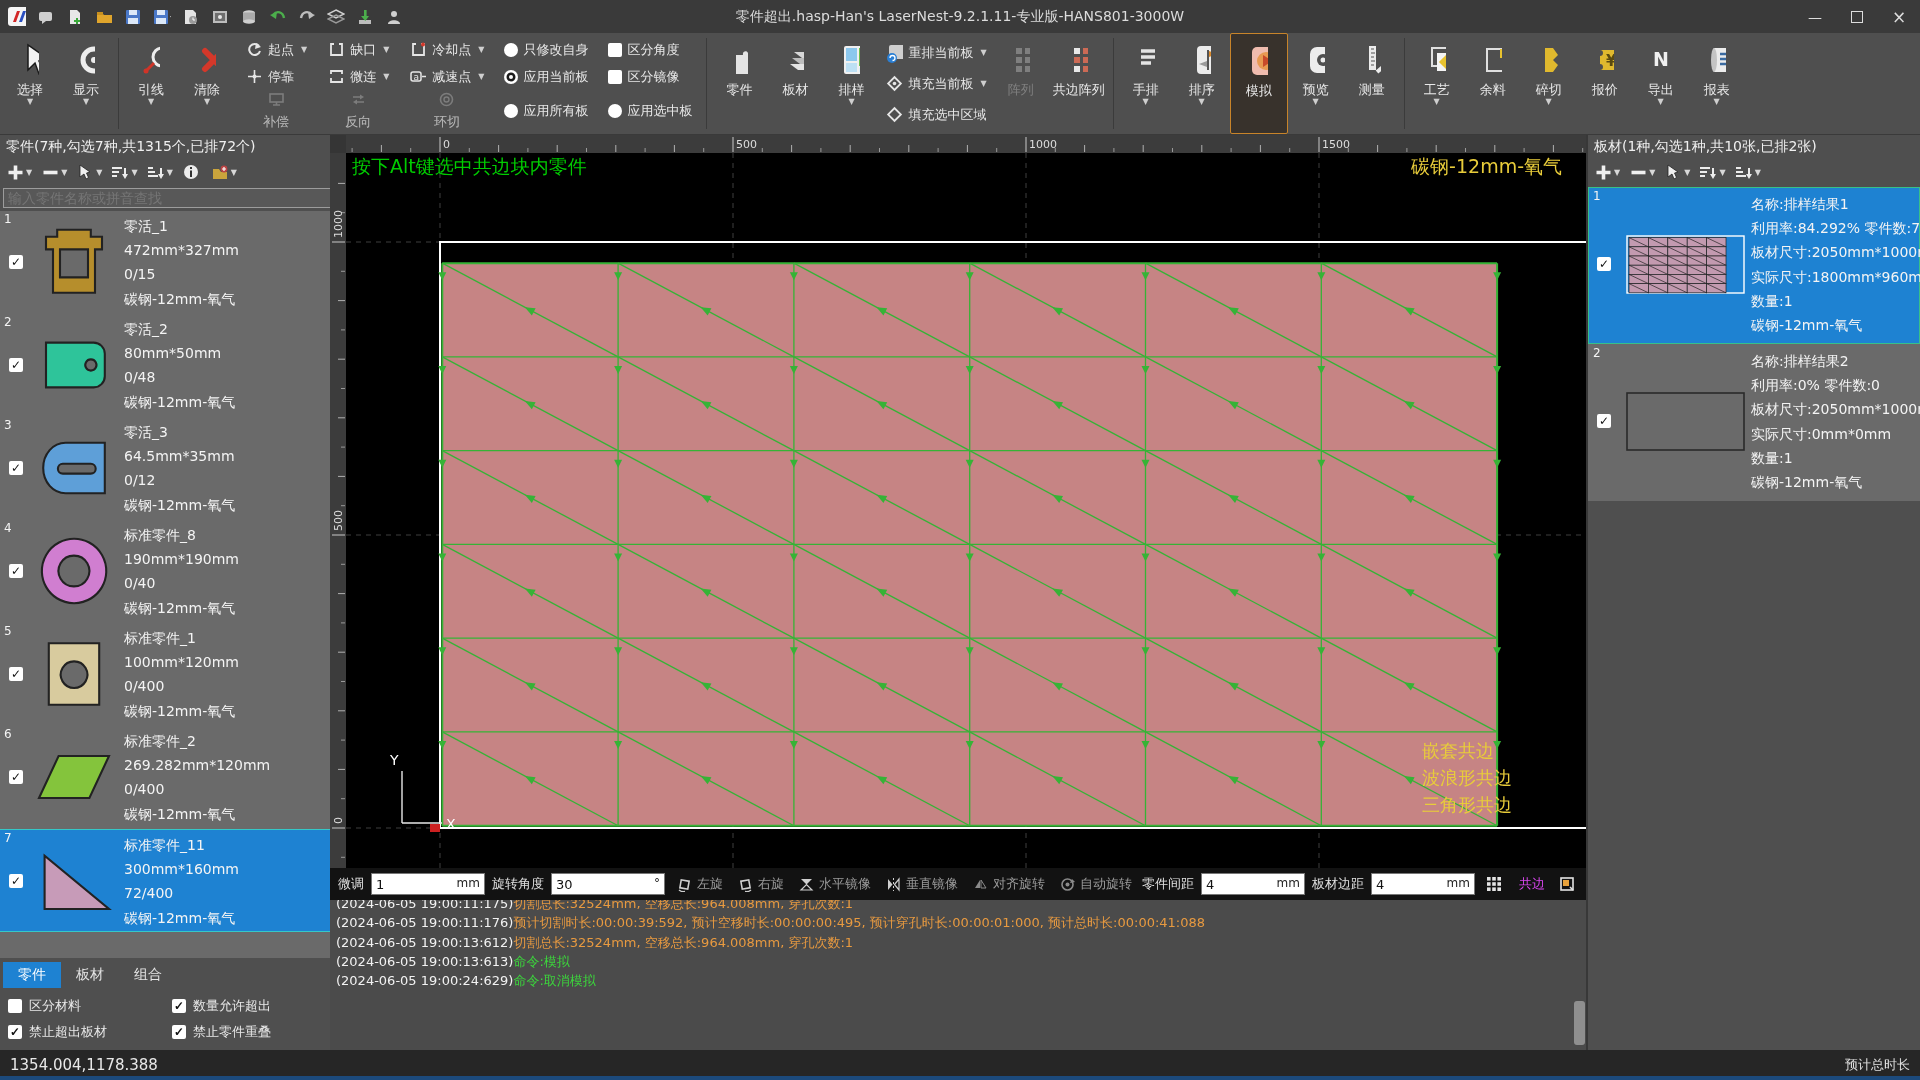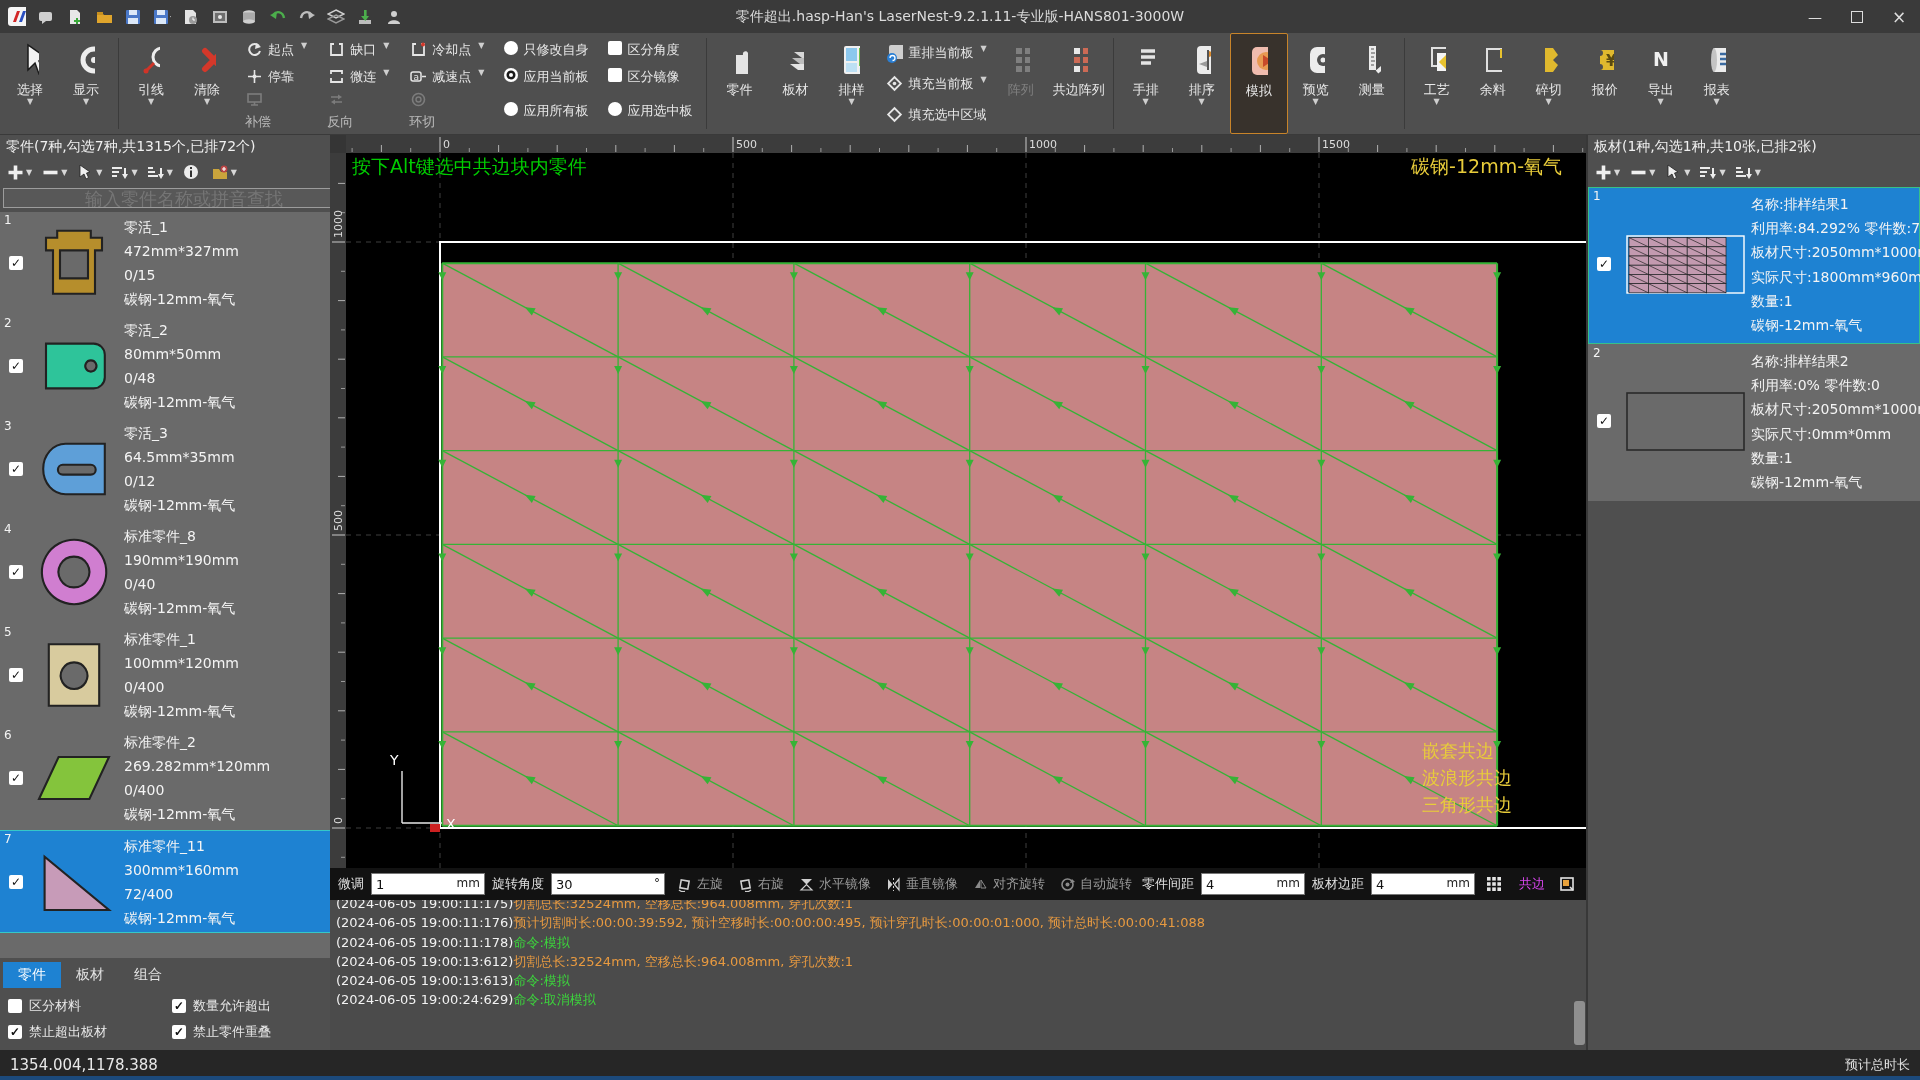--- a/index.html
+++ b/index.html
@@ -18,37 +18,37 @@
   
   .ribbon{position:absolute;left:0;top:33px;width:1920px;height:102px;background:#4f4f4f;border-bottom:1px solid #3a3a3a;display:flex;align-items:stretch;padding:0 2px;box-sizing:border-box;}
   .rb-sep{width:1px;background:#3b3b3b;margin:5px 4px;}
   .rb-big{min-width:48px;padding:5px 4px 0 4px;display:flex;flex-direction:column;align-items:center;font-size:13px;color:#e8e8e8;white-space:nowrap;}
   .rb-big .ic{height:44px;display:flex;align-items:center;justify-content:center;}
   .rb-big .lb{line-height:15px;}
   .rb-big .caret{font-size:8px;line-height:9px;color:#cfcfcf;}
   .rb-big.disabled{color:#8f8f8f;opacity:.75;}
   .rb-big.sel{border:1px solid #c8842a;background:#38322c;border-radius:2px;}
   .rb-grid{display:grid;grid-template-rows:repeat(3,1fr);grid-auto-flow:column;column-gap:20px;row-gap:0;padding:3px 10px;font-size:13px;align-items:center;}
-  .tool-item{display:flex;gap:5px;white-space:nowrap;color:#e8e8e8;}
+  .tool-item{display:flex;align-items:center;gap:5px;white-space:nowrap;color:#e8e8e8;}
   .tool-item.disabled{color:#ffffff;opacity:.6;flex-direction:column;}
   .tool-item .caret{font-size:8px;color:#cfcfcf;margin-left:2px;}
   .rb-stack{display:grid;grid-template-rows:repeat(3,1fr);padding:4px 6px;font-size:13px;align-items:center;}
   .radio{width:14px;height:14px;border-radius:50%;background:#fff;display:inline-block;flex:none;}
   .radio.on{box-shadow:inset 0 0 0 2.5px #fff, inset 0 0 0 5px #1a1a1a;}
   .cbx{width:14px;height:14px;background:#fff;border-radius:2px;display:inline-flex;align-items:center;justify-content:center;color:#111;font-size:12px;font-weight:bold;flex:none;line-height:14px;}
 
   
   .left-panel{position:absolute;left:0;top:135px;width:368px;bottom:30px;background:#4f4f4f;display:flex;flex-direction:column;overflow:hidden;}
   .right-panel{position:absolute;right:0;top:135px;width:334px;bottom:30px;background:#4f4f4f;border-left:2px solid #383838;box-sizing:border-box;overflow:hidden;}
   .panel-head{font-size:14px;color:#f0f0f0;padding:3px 6px 1px 6px;white-space:nowrap;}
   .panel-tools{display:flex;align-items:center;gap:9px;padding:3px 6px;height:24px;}
   .ptool{display:flex;align-items:center;gap:2px;}
   .ptool .caret{font-size:8px;color:#d8d8d8;}
   .psearch{padding:1px 3px 3px 3px;}
-  .psearch input{width:100%;box-sizing:border-box;height:20px;background:#585858;border:1px solid #9c9c9c;color:#cfcfcf;font-size:18px;padding:0 4px;font-family:inherit;text-align:center;}
+  .psearch input{width:100%;box-sizing:border-box;height:20px;background:#585858;border:1px solid #9c9c9c;color:#cfcfcf;font-size:14px;padding:0 4px;font-family:inherit;}
   .part-list{flex:1;background:#6a6a6a;overflow:hidden;}
   .part-item{height:103px;position:relative;color:#f4f4f4;box-sizing:border-box;}
   .part-item.selected{background:#1e82d2;border-top:1px solid #35c8c8;border-bottom:1px solid #35c8c8;}
   .part-item .idx{position:absolute;left:4px;top:1px;font-size:12px;}
   .part-item .pcb{position:absolute;left:9px;top:44px;}
   .part-item .shape{position:absolute;left:32px;top:9px;width:84px;height:84px;}
   .part-item .ptxt{position:absolute;left:124px;top:3px;font-size:14px;line-height:24.2px;white-space:nowrap;}
   .panel-bottom{background:#4f4f4f;}
   .panel-tabs{display:flex;align-items:center;gap:0;padding:4px 3px 2px 3px;}
   .tab{padding:4px 15px;font-size:14px;color:#e4e4e4;}
@@ -1123,21 +1123,20 @@
               <path d="M11 11 l3 3" stroke="#e4e4e4" stroke-width="1.6"></path>
             </svg>
           </span>
           <span>贴边</span>
         </span>
       </div>
     <div class="log">
       <div class="inner" id="logInner">
           <div class="ln"><span class="ts">(2024-06-05 19:00:11:175)</span><span class="m-info">切割总长:32524mm, 空移总长:964.008mm, 穿孔次数:1</span></div>
           <div class="ln"><span class="ts">(2024-06-05 19:00:11:176)</span><span class="m-info">预计切割时长:00:00:39:592, 预计空移时长:00:00:00:495, 预计穿孔时长:00:00:01:000, 预计总时长:00:00:41:088</span></div>
-          <div class="ln"><span class="ts">(2024-06-05 19:00:11:178)</span><span class="m-cmd">命令:模拟</span></div>
           <div class="ln"><span class="ts">(2024-06-05 19:00:13:612)</span><span class="m-info">切割总长:32524mm, 空移总长:964.008mm, 穿孔次数:1</span></div>
           <div class="ln"><span class="ts">(2024-06-05 19:00:13:613)</span><span class="m-cmd">命令:模拟</span></div>
           <div class="ln"><span class="ts">(2024-06-05 19:00:24:629)</span><span class="m-cmd">命令:取消模拟</span></div>
         </div>
       <div class="logscroll"></div>
     </div>
   </div>
 
   <div class="right-panel">
     <div class="panel-head">板材(1种,勾选1种,共10张,已排2张)</div>

